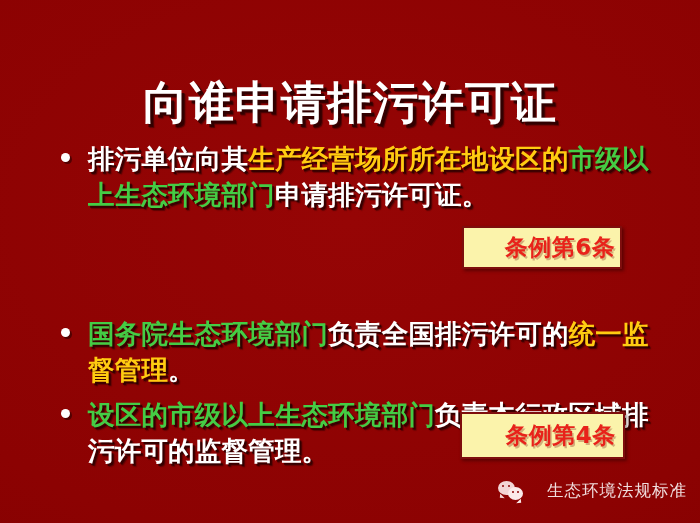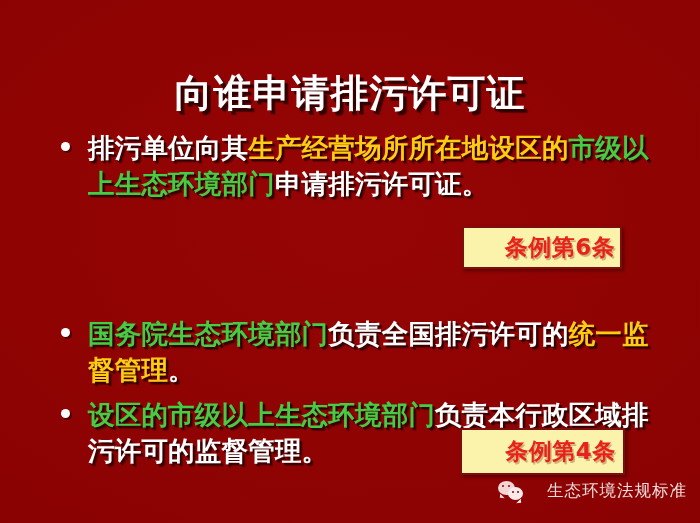--- a/index.html
+++ b/index.html
@@ -21,21 +21,21 @@
     overflow: hidden;
   }
 
   
   #slide-title {
     position: absolute;
     left: 0;
     top: 47px;
     width: 700px;
     text-align: center;
-    font-size: 38px;
+    font-size: 45px;
     font-weight: bold;
     color: #ffffff;
     letter-spacing: 1px;
     line-height: 1.15;
     text-shadow: 3px 3px 0 rgba(40,0,0,0.78), 4px 4px 1px rgba(20,0,0,0.5);
     white-space: nowrap;
   }
 
   
   .bullet {
@@ -60,21 +60,21 @@
     line-height: 36px;
     color: #ffffff;
     letter-spacing: 0.2px;
     text-shadow: 2px 2px 0 rgba(35,0,0,0.72), 3px 3px 1px rgba(20,0,0,0.42);
     word-break: break-all;
   }
   .t-white  { color: #ffffff; }
   .t-yellow { color: #ffcc11; }
   .t-green  { color: #44cc44; }
 
-  #bullet-1 { top: 130px; }
+  #bullet-1 { top: 141px; }
   #bullet-2 { top: 316px; }
   #bullet-3 { top: 397px; }
 
   
   .ref-badge {
     position: absolute;
     background: #fbf3ab;
     border: 2px solid #7e0d0d;
     box-shadow: 2px 2px 3px rgba(30,0,0,0.45);
     box-sizing: border-box;
@@ -92,21 +92,21 @@
     margin-left: 36px;
   }
   #ref-badge-1 {
     left: 462px;
     top: 226px;
     width: 160px;
     height: 43px;
   }
   #ref-badge-2 {
     left: 460px;
-    top: 428px;
+    top: 412px;
     width: 165px;
     height: 47px;
   }
 
   
   #footer-watermark {
     position: absolute;
     left: 498px;
     top: 480px;
     display: flex;

